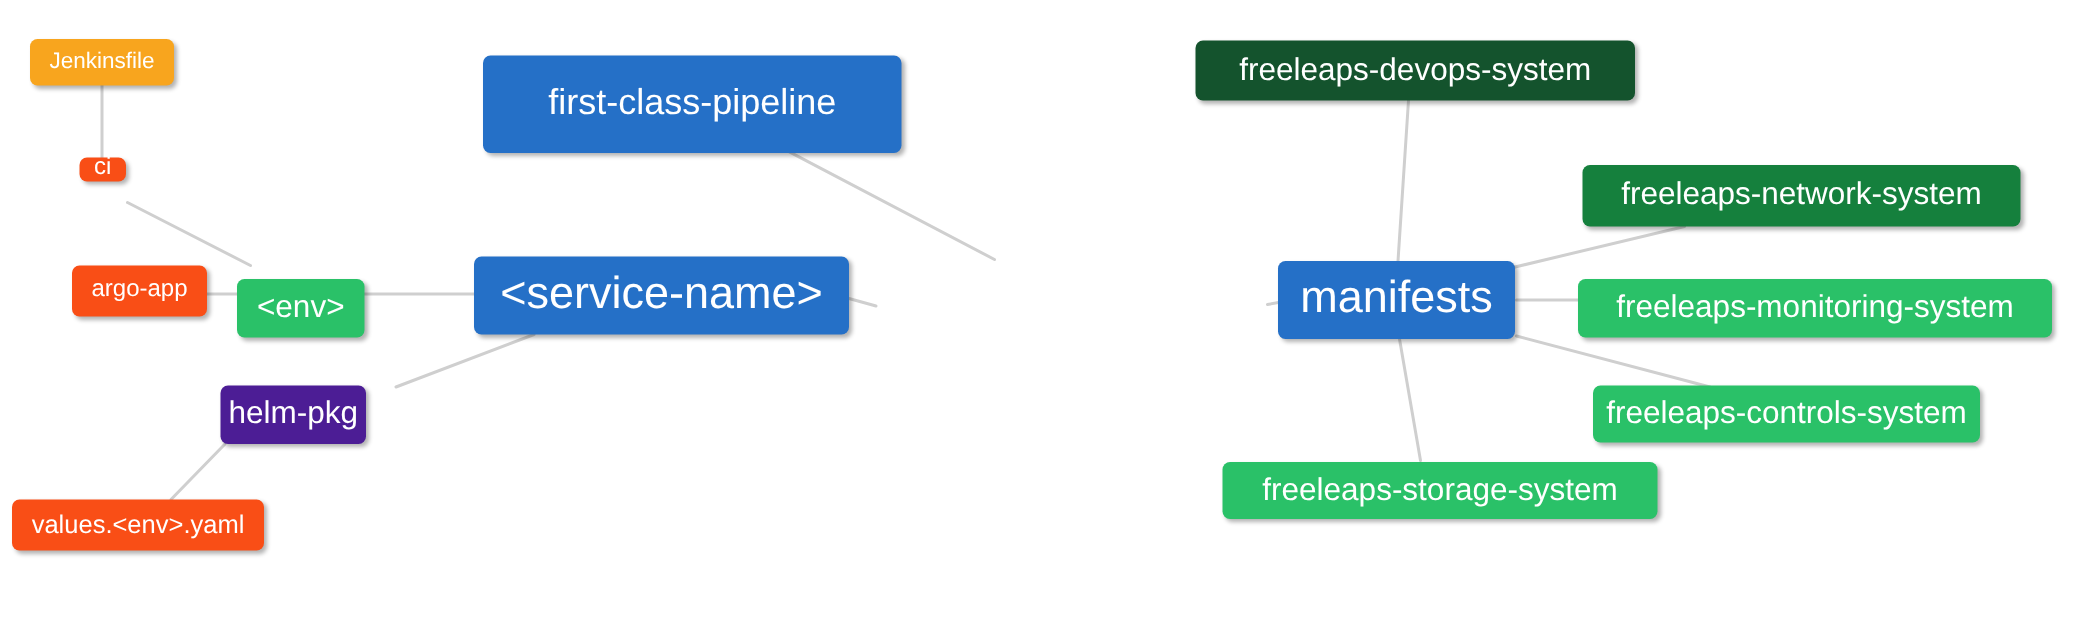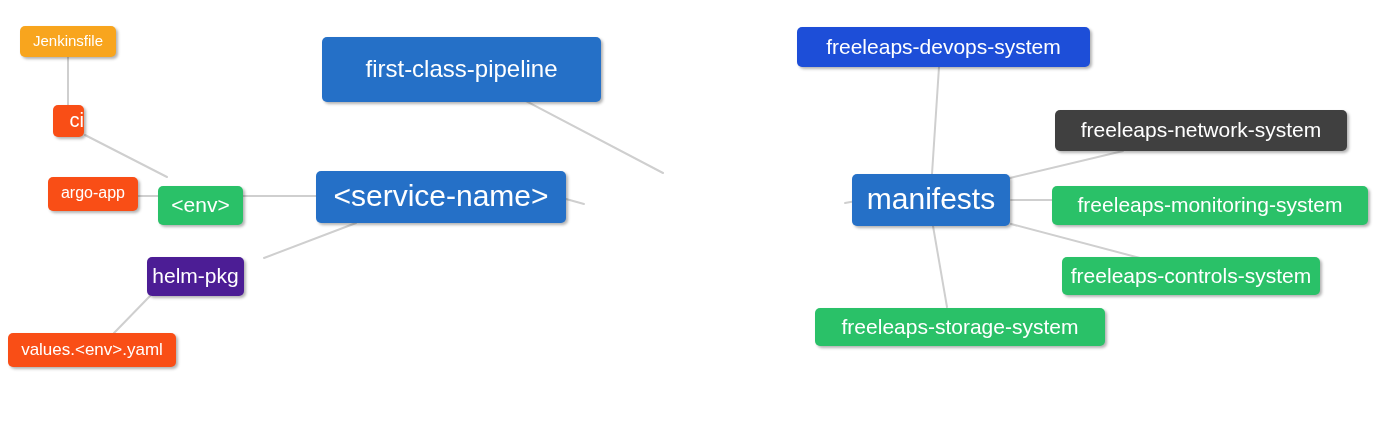--- a/index.html
+++ b/index.html
@@ -67,36 +67,36 @@
     </div>
     <div class="node" style="left: 852px; top: 174px; width: 158px; height: 52px; font-size: 30px; background: rgb(37, 112, 199);">
       <span>manifests</span>
     </div>
     <div class="node" style="left: 158px; top: 175px; width: 85px; height: 39px; font-size: 21px; background: rgb(42, 193, 104); margin-top: 11px;">
       <span>&lt;env&gt;</span>
     </div>
     <div class="node" style="left: 147px; top: 257px; width: 97px; height: 39px; font-size: 21px; background: #4c1d95;">
       <span>helm-pkg</span>
     </div>
-    <div class="node" style="left: 797px; top: 27px; width: 293px; height: 40px; font-size: 21px; background: #1d4ed8;">
+    <div class="node" style="left: 797px; top: 27px; width: 293px; height: 40px; font-size: 21px; background: #14532d;">
       <span>freeleaps-devops-system</span>
     </div>
-    <div class="node" style="left: 1055px; top: 110px; width: 292px; height: 41px; font-size: 21px; background: #404040;">
+    <div class="node" style="left: 1055px; top: 110px; width: 292px; height: 41px; font-size: 21px; background: #15803d;">
       <span>freeleaps-network-system</span>
     </div>
     <div class="node" style="left: 1052px; top: 186px; width: 316px; height: 39px; font-size: 21px; background: rgb(42, 193, 104);">
       <span>freeleaps-monitoring-system</span>
     </div>
     <div class="node" style="left: 1062px; top: 257px; width: 258px; height: 38px; font-size: 21px; background: rgb(42, 193, 104);">
       <span>freeleaps-controls-system</span>
     </div>
     <div class="node" style="left: 815px; top: 308px; width: 290px; height: 38px; font-size: 21px; background: rgb(42, 193, 104);">
       <span>freeleaps-storage-system</span>
     </div>
-    <div class="node" style="left: 53px; top: 105px; width: 31px; height: 32px; font-size: 20px; background: rgb(249, 78, 22); justify-content: flex-end;">
+    <div class="node" style="left: 53px; top: 105px; width: 31px; height: 16px; font-size: 16px; background: rgb(249, 78, 22);">
       <span>ci</span>
     </div>
     <div class="node" style="left: 32px; top: 177px; width: 90px; height: 34px; font-size: 16px; background: rgb(249, 78, 22); margin-left: 16px;">
       <span>argo-app</span>
     </div>
     <div class="node" style="left: 8px; top: 333px; width: 168px; height: 34px; font-size: 17px; background: rgb(249, 78, 22);">
       <span>values.&lt;env&gt;.yaml</span>
     </div>
     <div class="node" style="left: 20px; top: 26px; width: 96px; height: 31px; font-size: 15px; background: rgb(248, 165, 30);">
       <span>Jenkinsfile</span>

